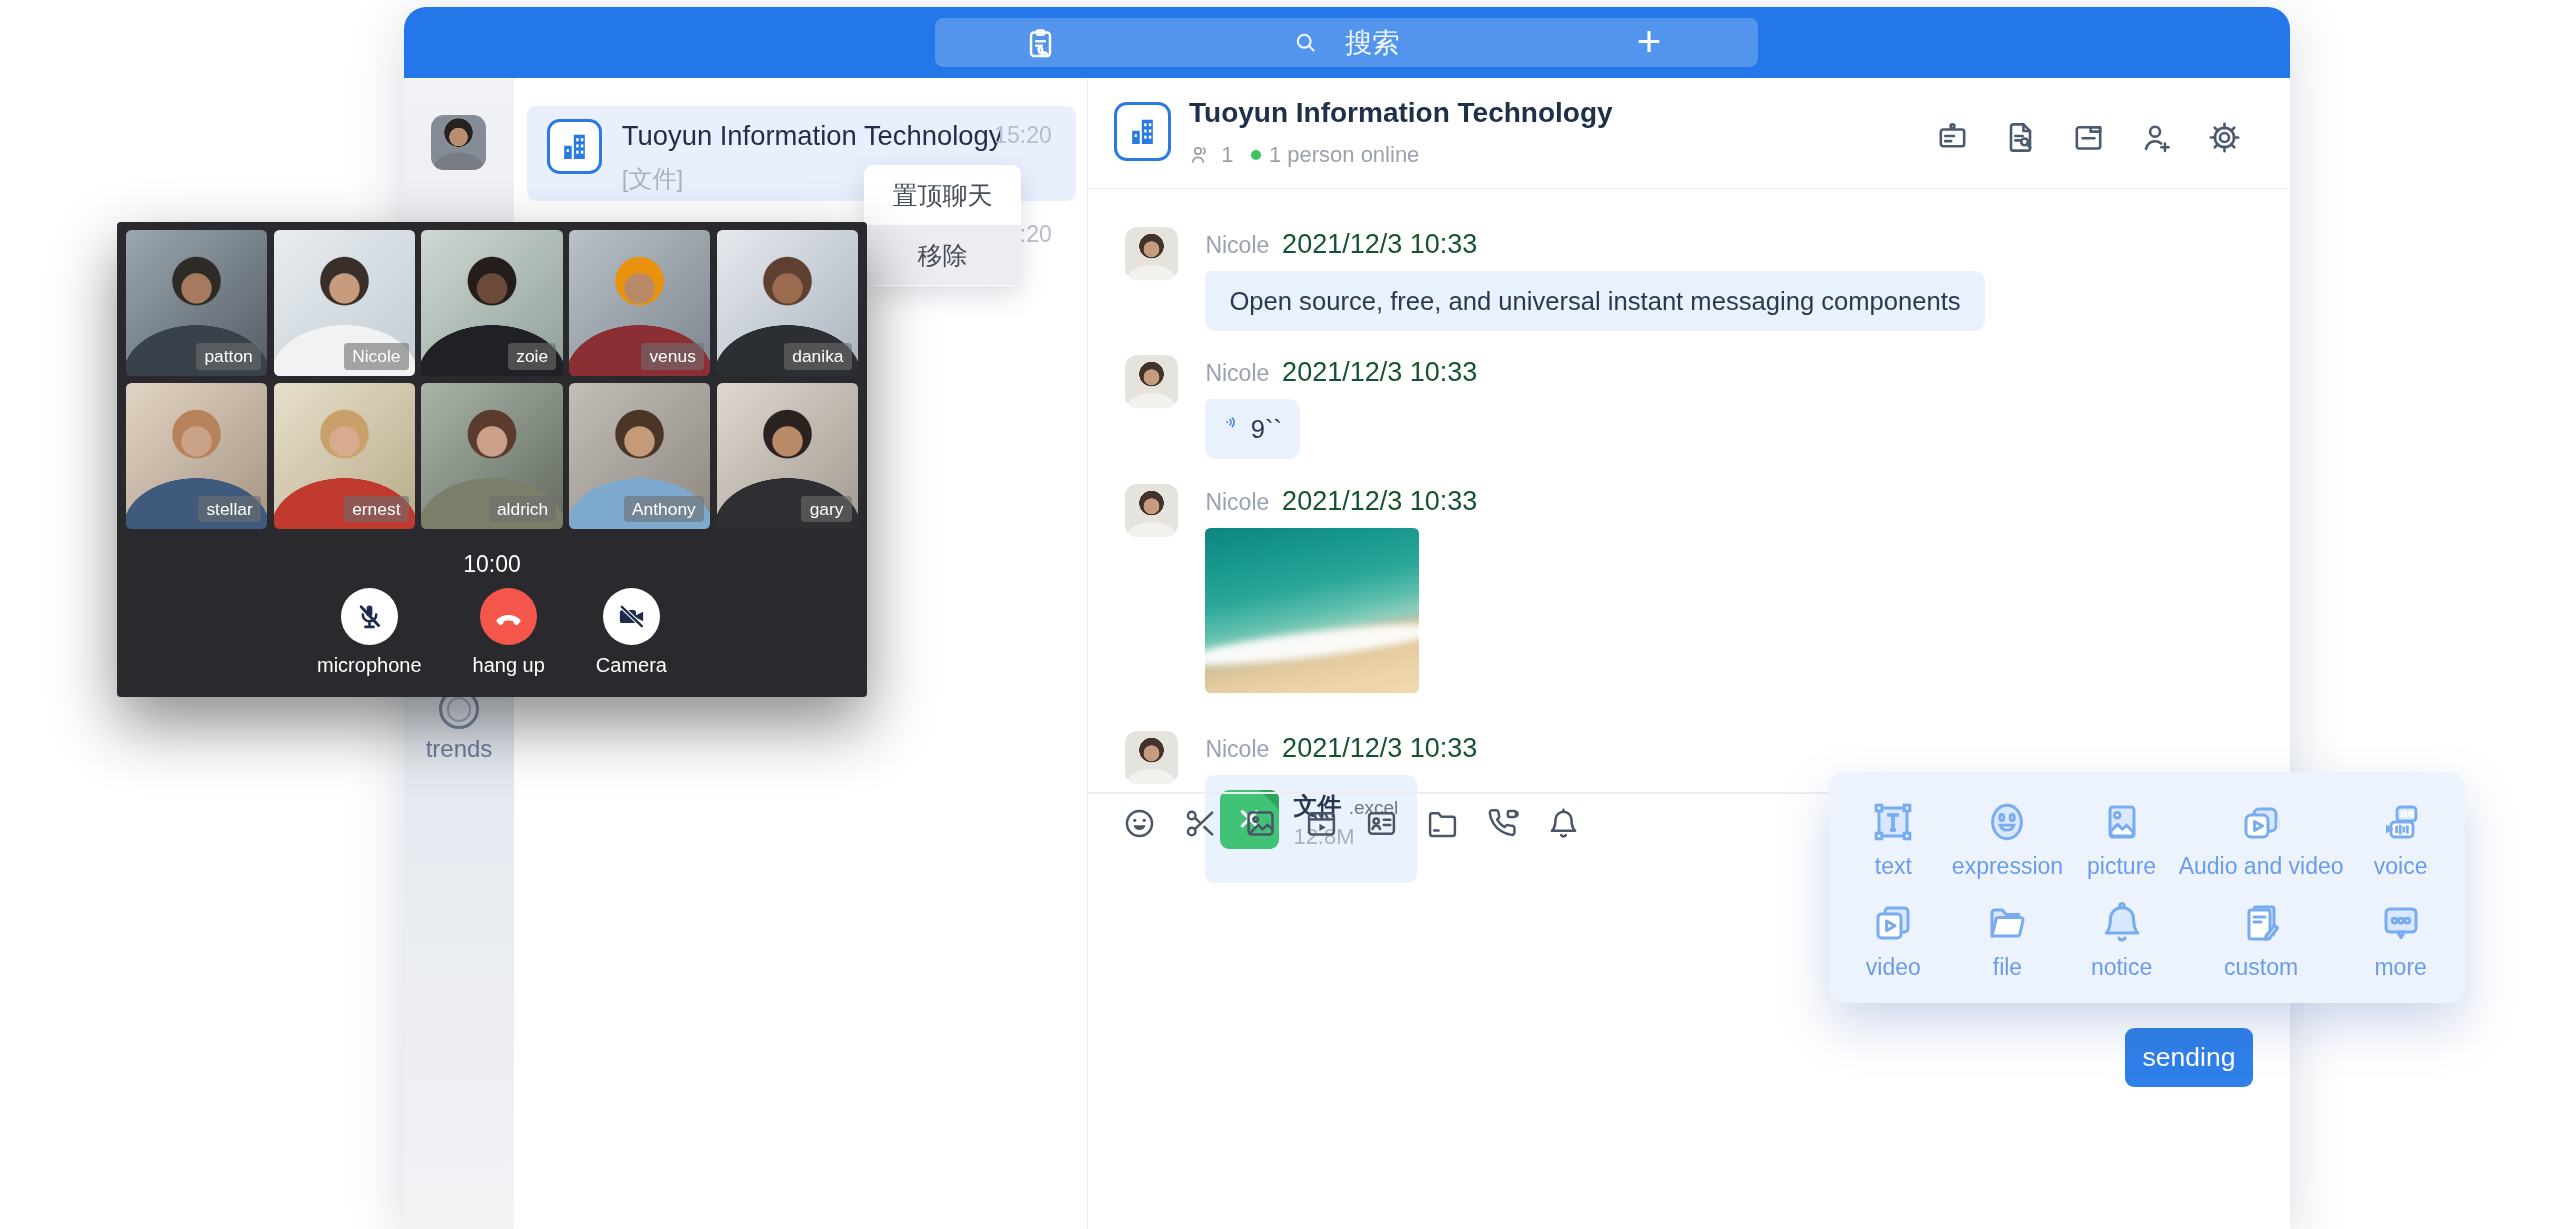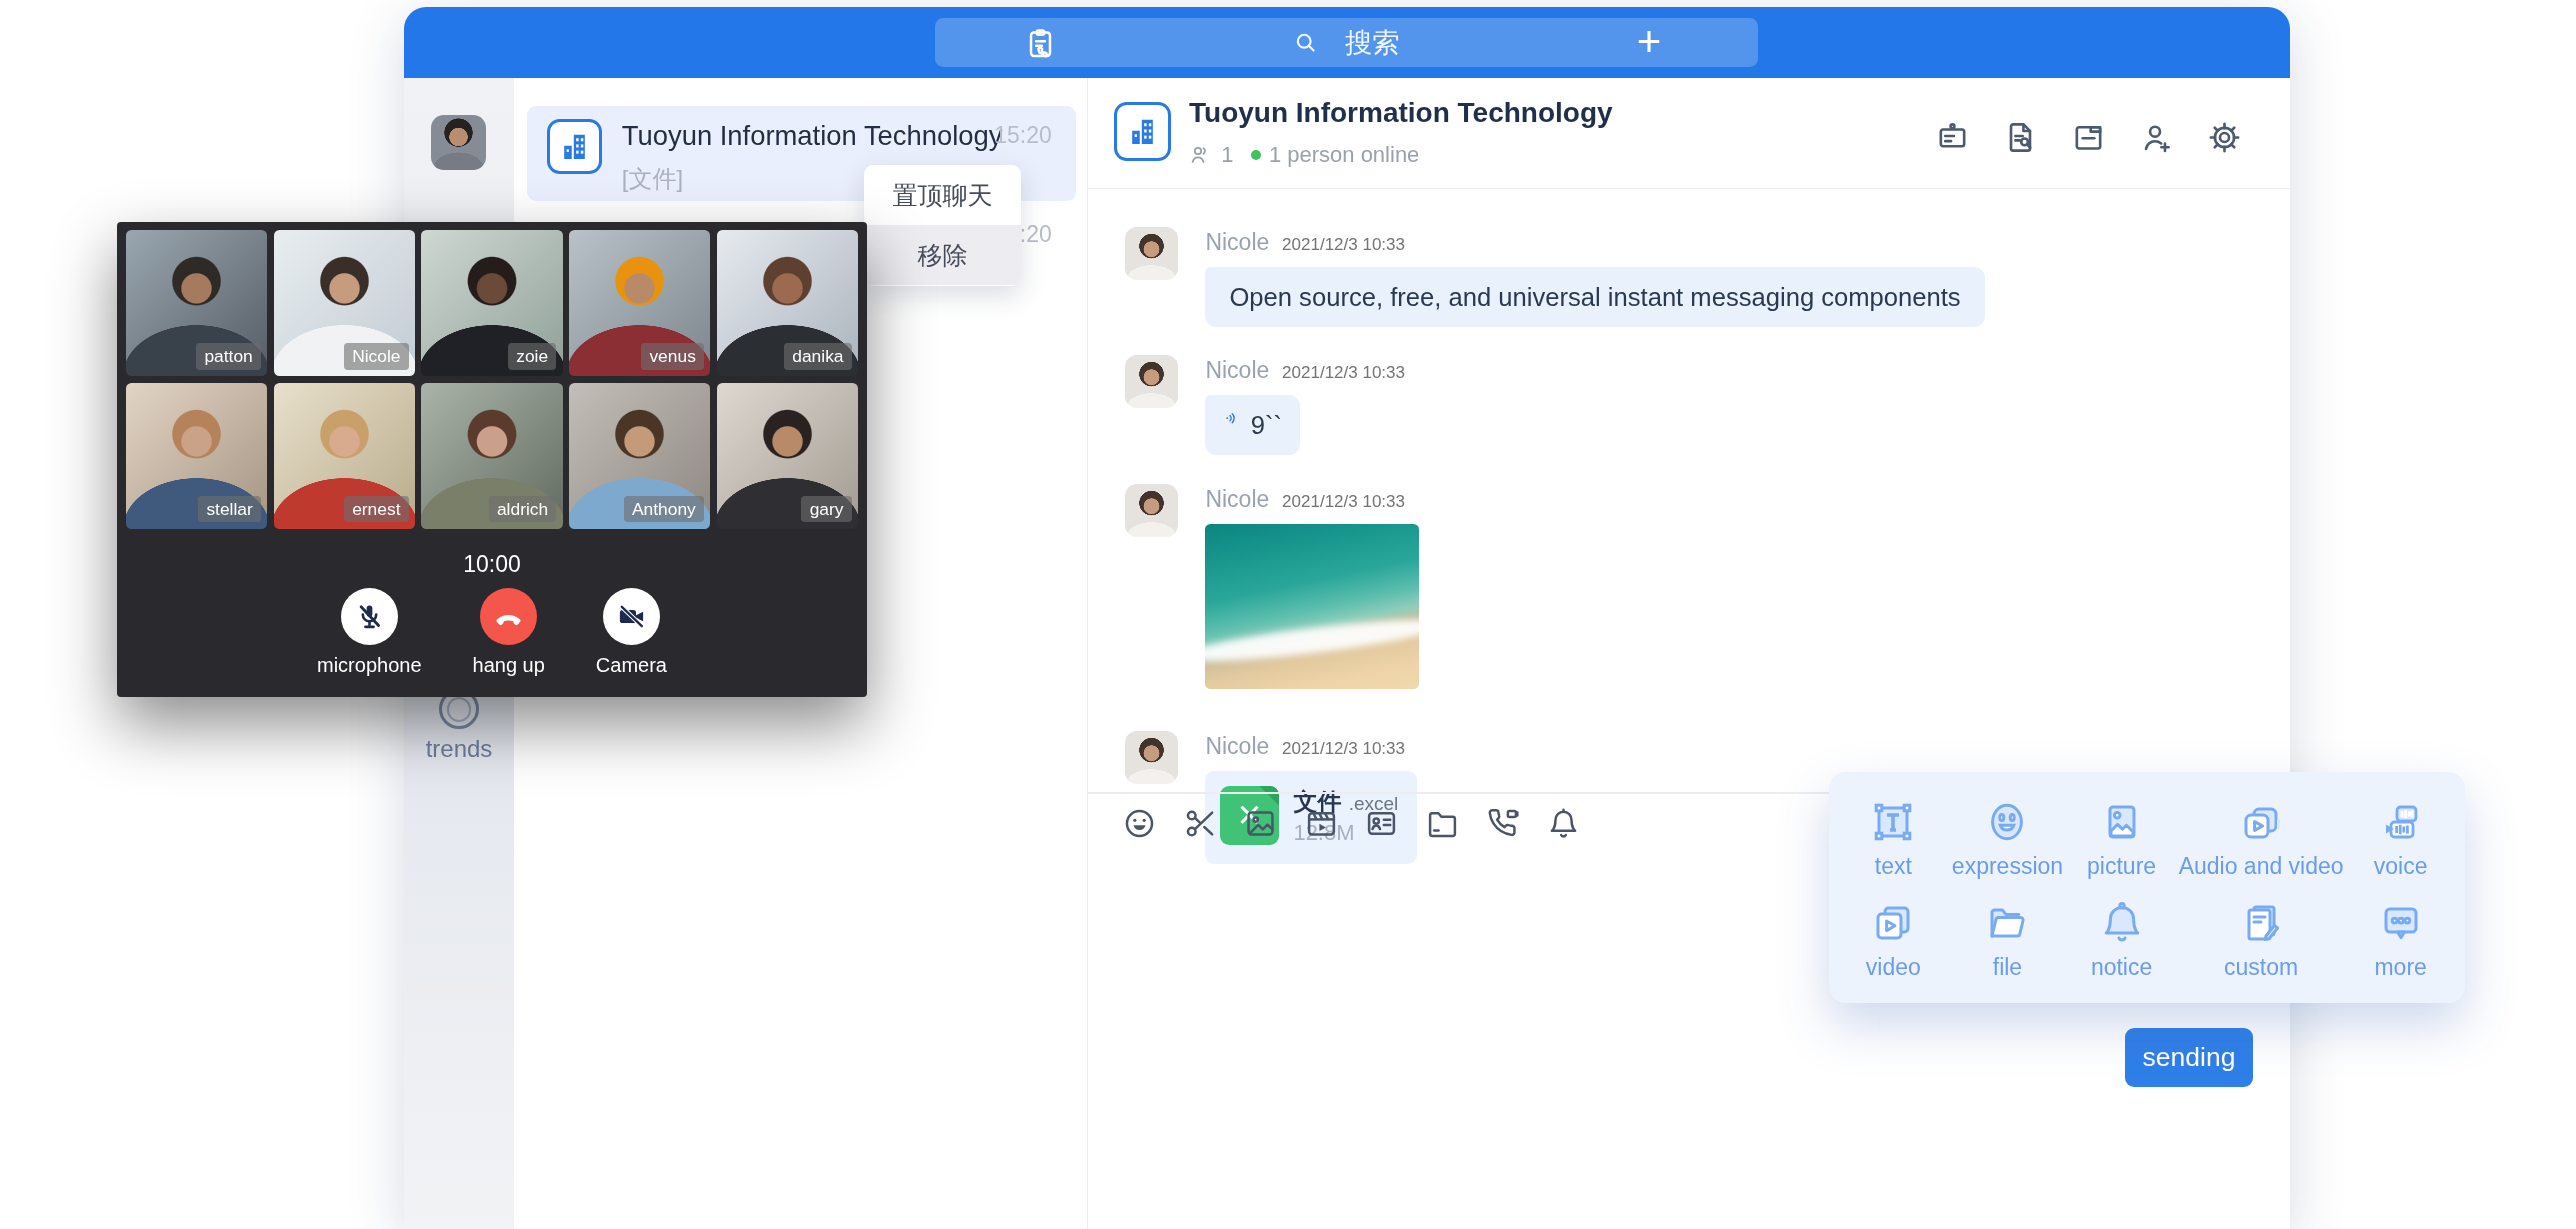--- a/index.html
+++ b/index.html
@@ -71,30 +71,30 @@
   .msg-row { position:absolute; left:37px; display:flex; }
   .msg-avatar { width:53px; height:53px; border-radius:12px; flex:0 0 53px;
     background:
       radial-gradient(circle at 50% 42%, #c79b7e 0 19%, transparent 20%),
       radial-gradient(circle at 50% 36%, #42332d 0 28%, transparent 29%),
       radial-gradient(ellipse 46% 26% at 50% 98%, #f3f1ee 0 99%, transparent 100%),
       #e6e3df; }
   .msg-body { margin-left:27.4px; }
   .msg-meta { display:flex; align-items:baseline; gap:12.8px; padding-top:1.8px; }
   .msg-sender { font-size:23px; color:#99a2b2; }
-  .msg-time { font-size:17px; color:#737373; }
+  .msg-time { font-size:27px; color:#14532d; }
   .bubble { margin-top:11px; display:inline-block; background:#e9f1fd; border-radius:5.5px 11px 11px 11px;
     padding:15.6px 24px; font-size:25.6px; color:#2a3950; white-space:nowrap; }
   .bubble-voice { display:flex; align-items:center; gap:12.8px; width:95px; padding:15.6px 18.3px; }
   .voice-icon { width:29px; height:29px; color:#2a7ae4; }
   .img-msg { margin-top:11px; width:214px; height:165px; border-radius:5.5px; position:relative; overflow:hidden;
     background:linear-gradient(168deg,#0c857f 0%,#17968c 18%,#2aa79a 38%,#5fbfae 52%,#8ecdbb 60%,#cdbf9b 67%,#e2c99e 75%,#eed4a8 88%,#f0d9ad 100%); }
   .img-msg::after { content:''; position:absolute; left:-12%; right:-12%; top:63%; height:15%;
     background:#fff; opacity:.92; filter:blur(3.7px); transform:rotate(-7deg); border-radius:50%; }
-  .file-card { margin-top:11px; width:212px; height:93px; background:#eaf2fe; border-radius:9.1px; position:relative; }
+  .file-card { margin-top:11px; width:212px; height:108px; background:#eaf2fe; border-radius:9.1px; position:relative; }
   .file-icon { position:absolute; left:14.6px; top:14.6px; width:59px; height:59px; background:#40c377; border-radius:9.1px;
     display:flex; align-items:center; justify-content:center; overflow:hidden; }
   .file-icon::after { content:''; position:absolute; right:-14.6px; top:-14.6px; width:29px; height:29px;
     background:#2ea55f; transform:rotate(45deg); }
   .file-x { color:#fff; font-size:31px; font-weight:700; line-height:1; }
   .file-name-row { position:absolute; left:88px; top:14.6px; display:flex; align-items:baseline; gap:7.3px; }
   .file-name { font-size:24px; font-weight:700; color:#273650; }
   .file-ext { font-size:19px; color:#6b7686; }
   .file-size { position:absolute; left:88px; top:49px; font-size:22px; color:#a9b0bd; }
 

